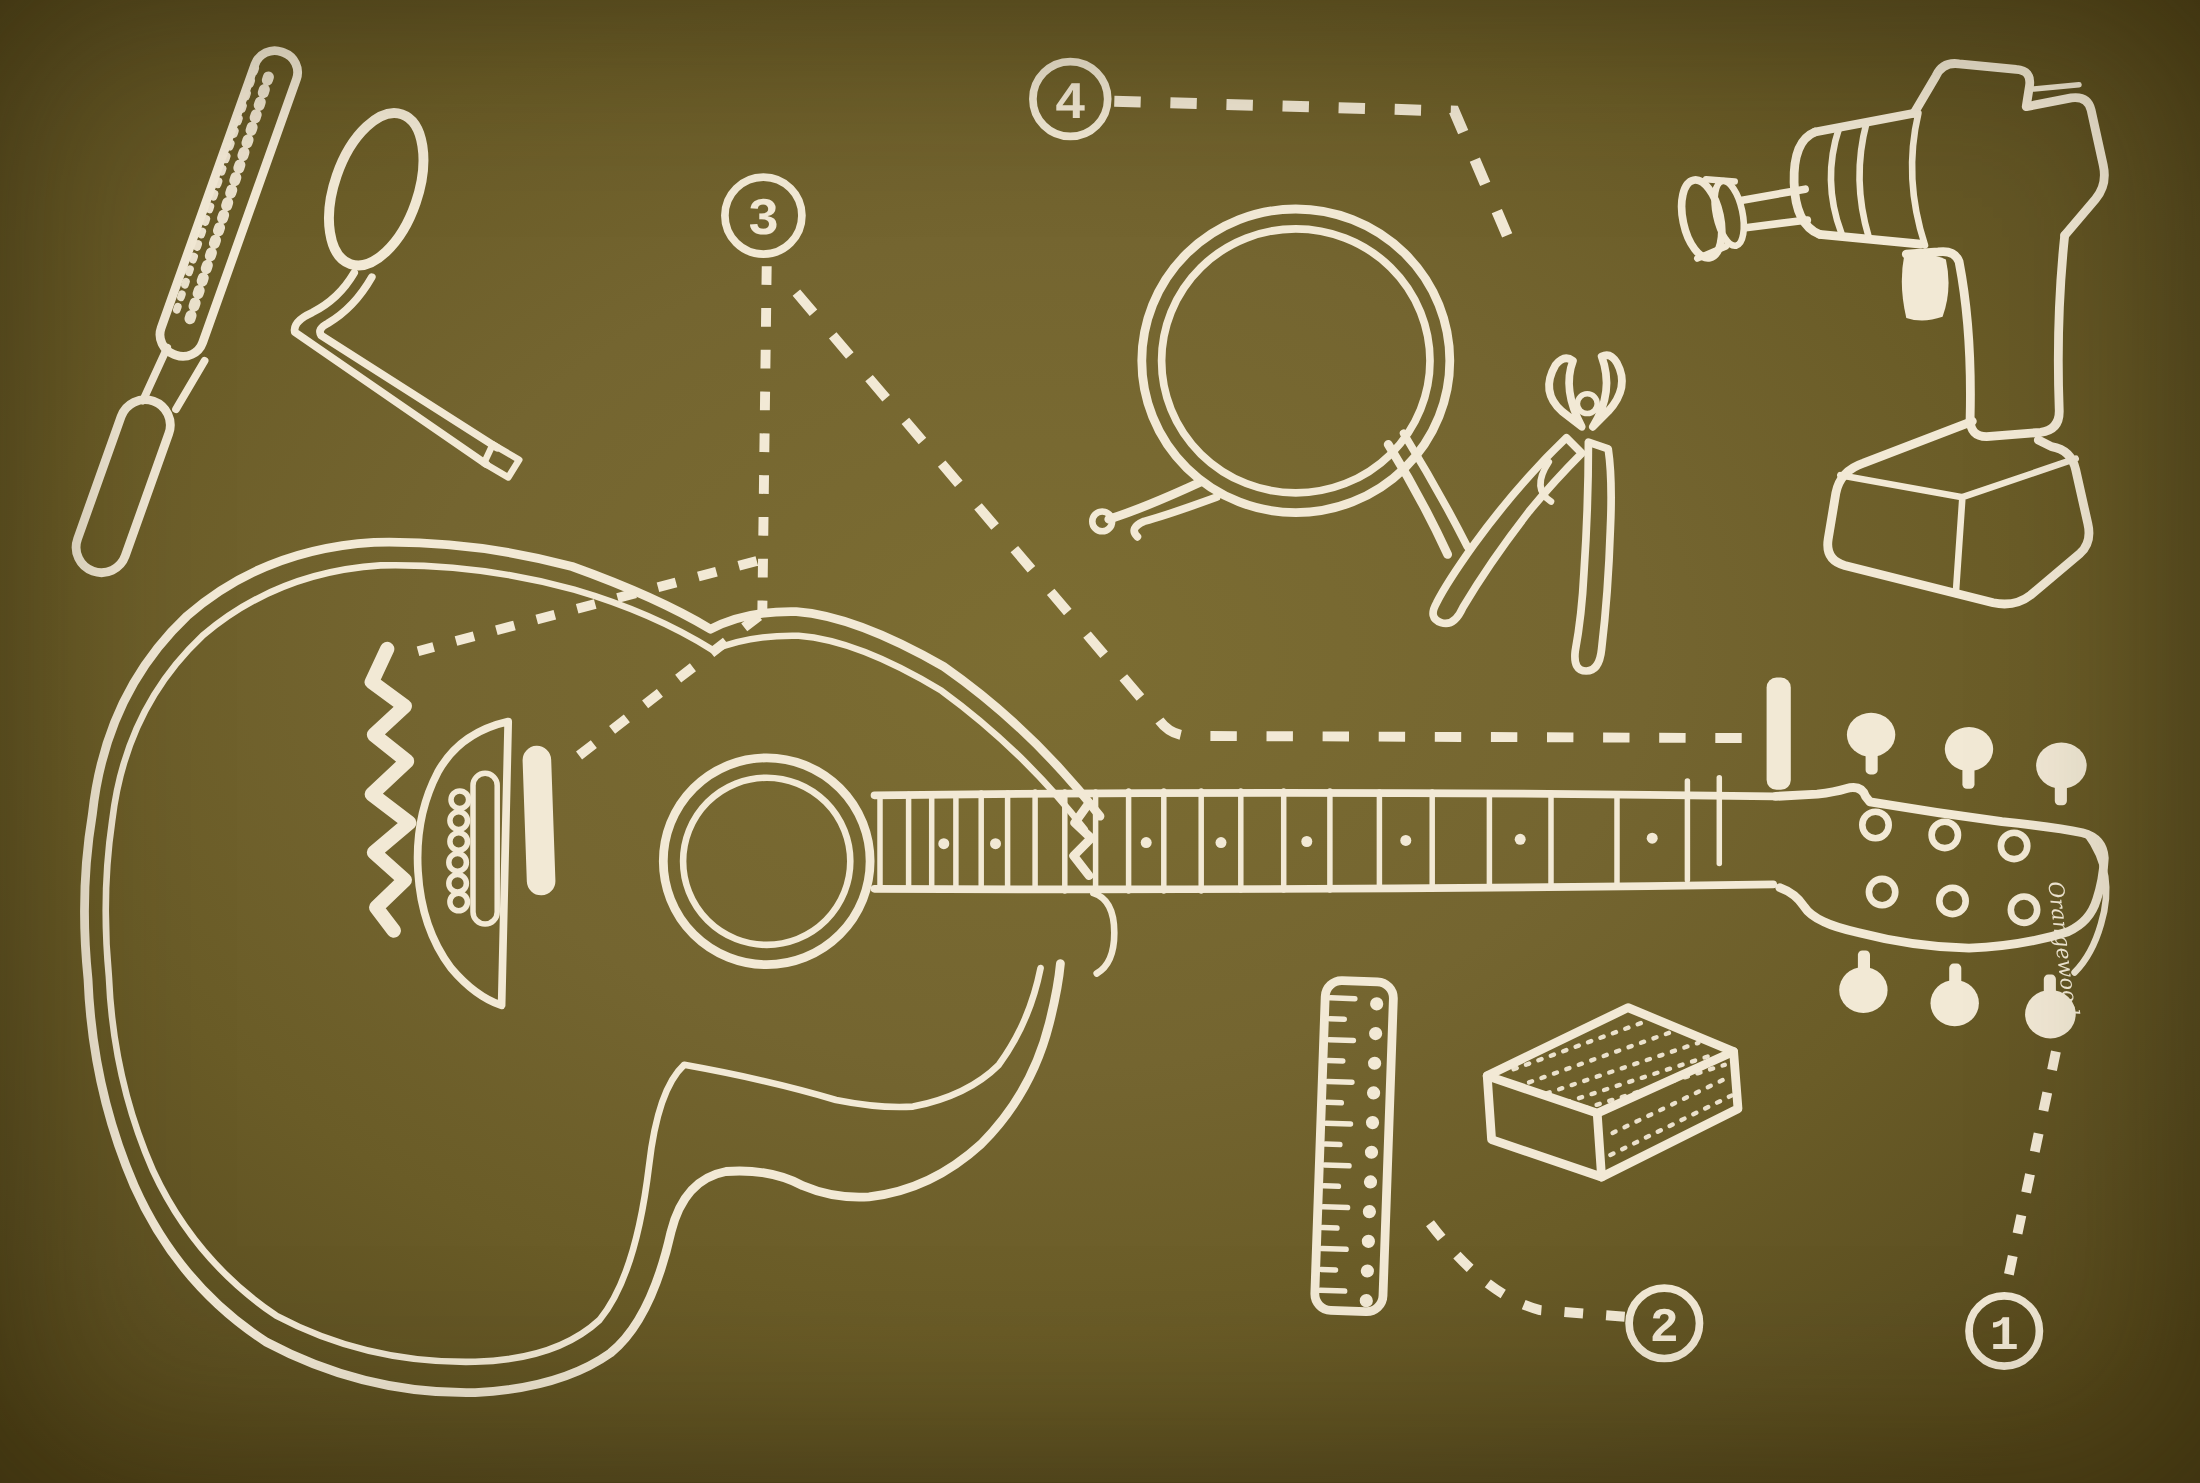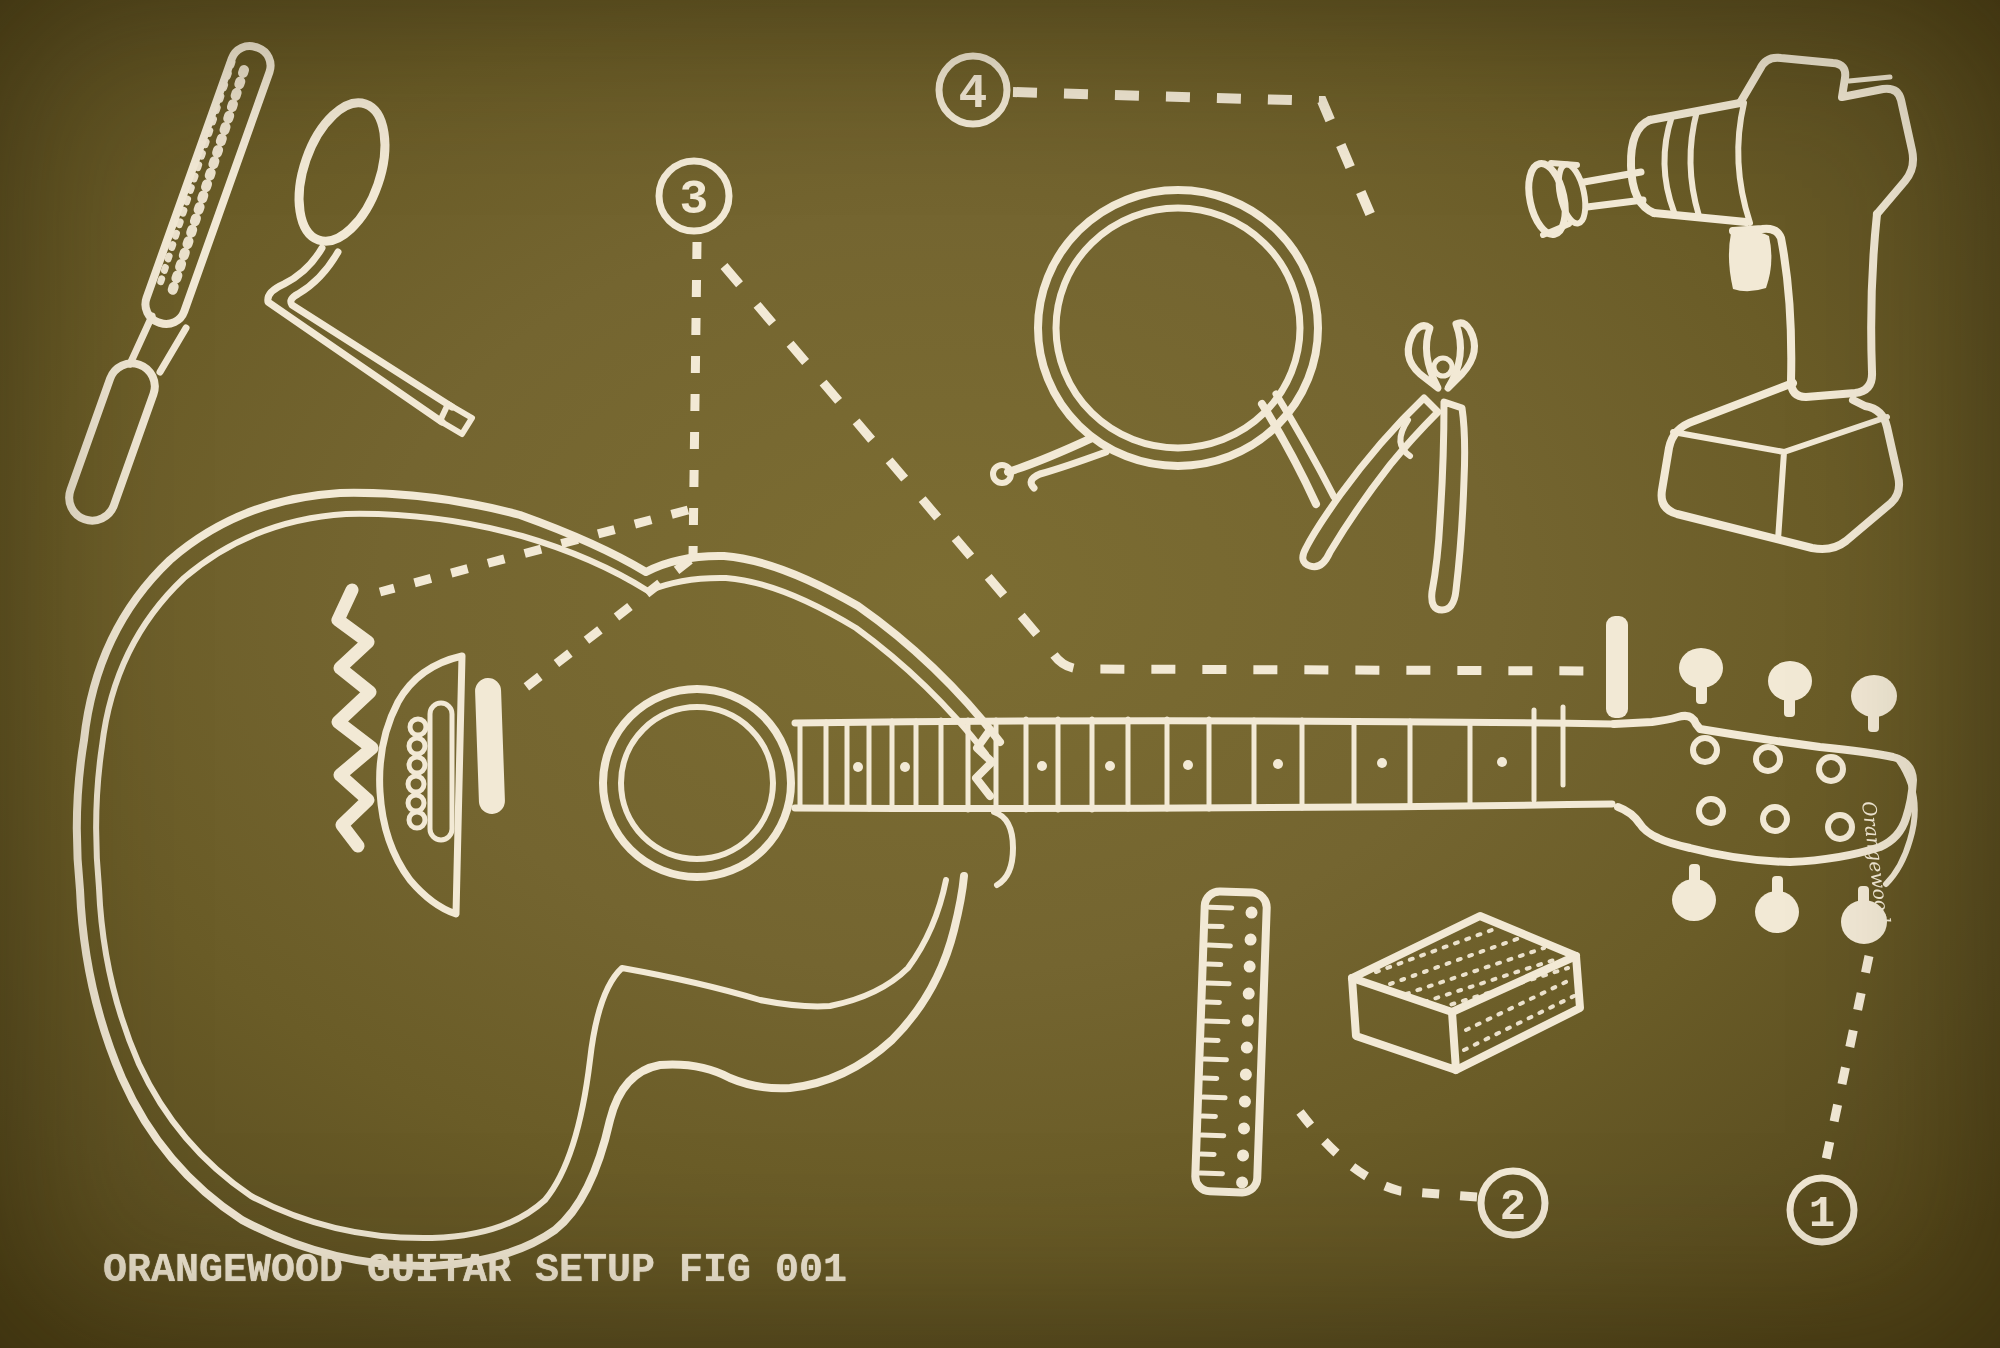--- a/index.html
+++ b/index.html
@@ -285,14 +285,13 @@
     <g>
       <circle class="ln" cx="1513" cy="1203" r="32" stroke-width="7"></circle>
       <text class="digit" x="1513" y="1219" font-size="44" text-anchor="middle">2</text>
     </g>
     <g>
       <circle class="ln" cx="1822" cy="1210" r="32" stroke-width="7"></circle>
       <text class="digit" x="1822" y="1226" font-size="44" text-anchor="middle">1</text>
     </g>
   </svg>
 
-  <div class="caption">ORANGEWOOD GUITAR SETUP FIG 001</div>
 </div>
 
 </body></html>

